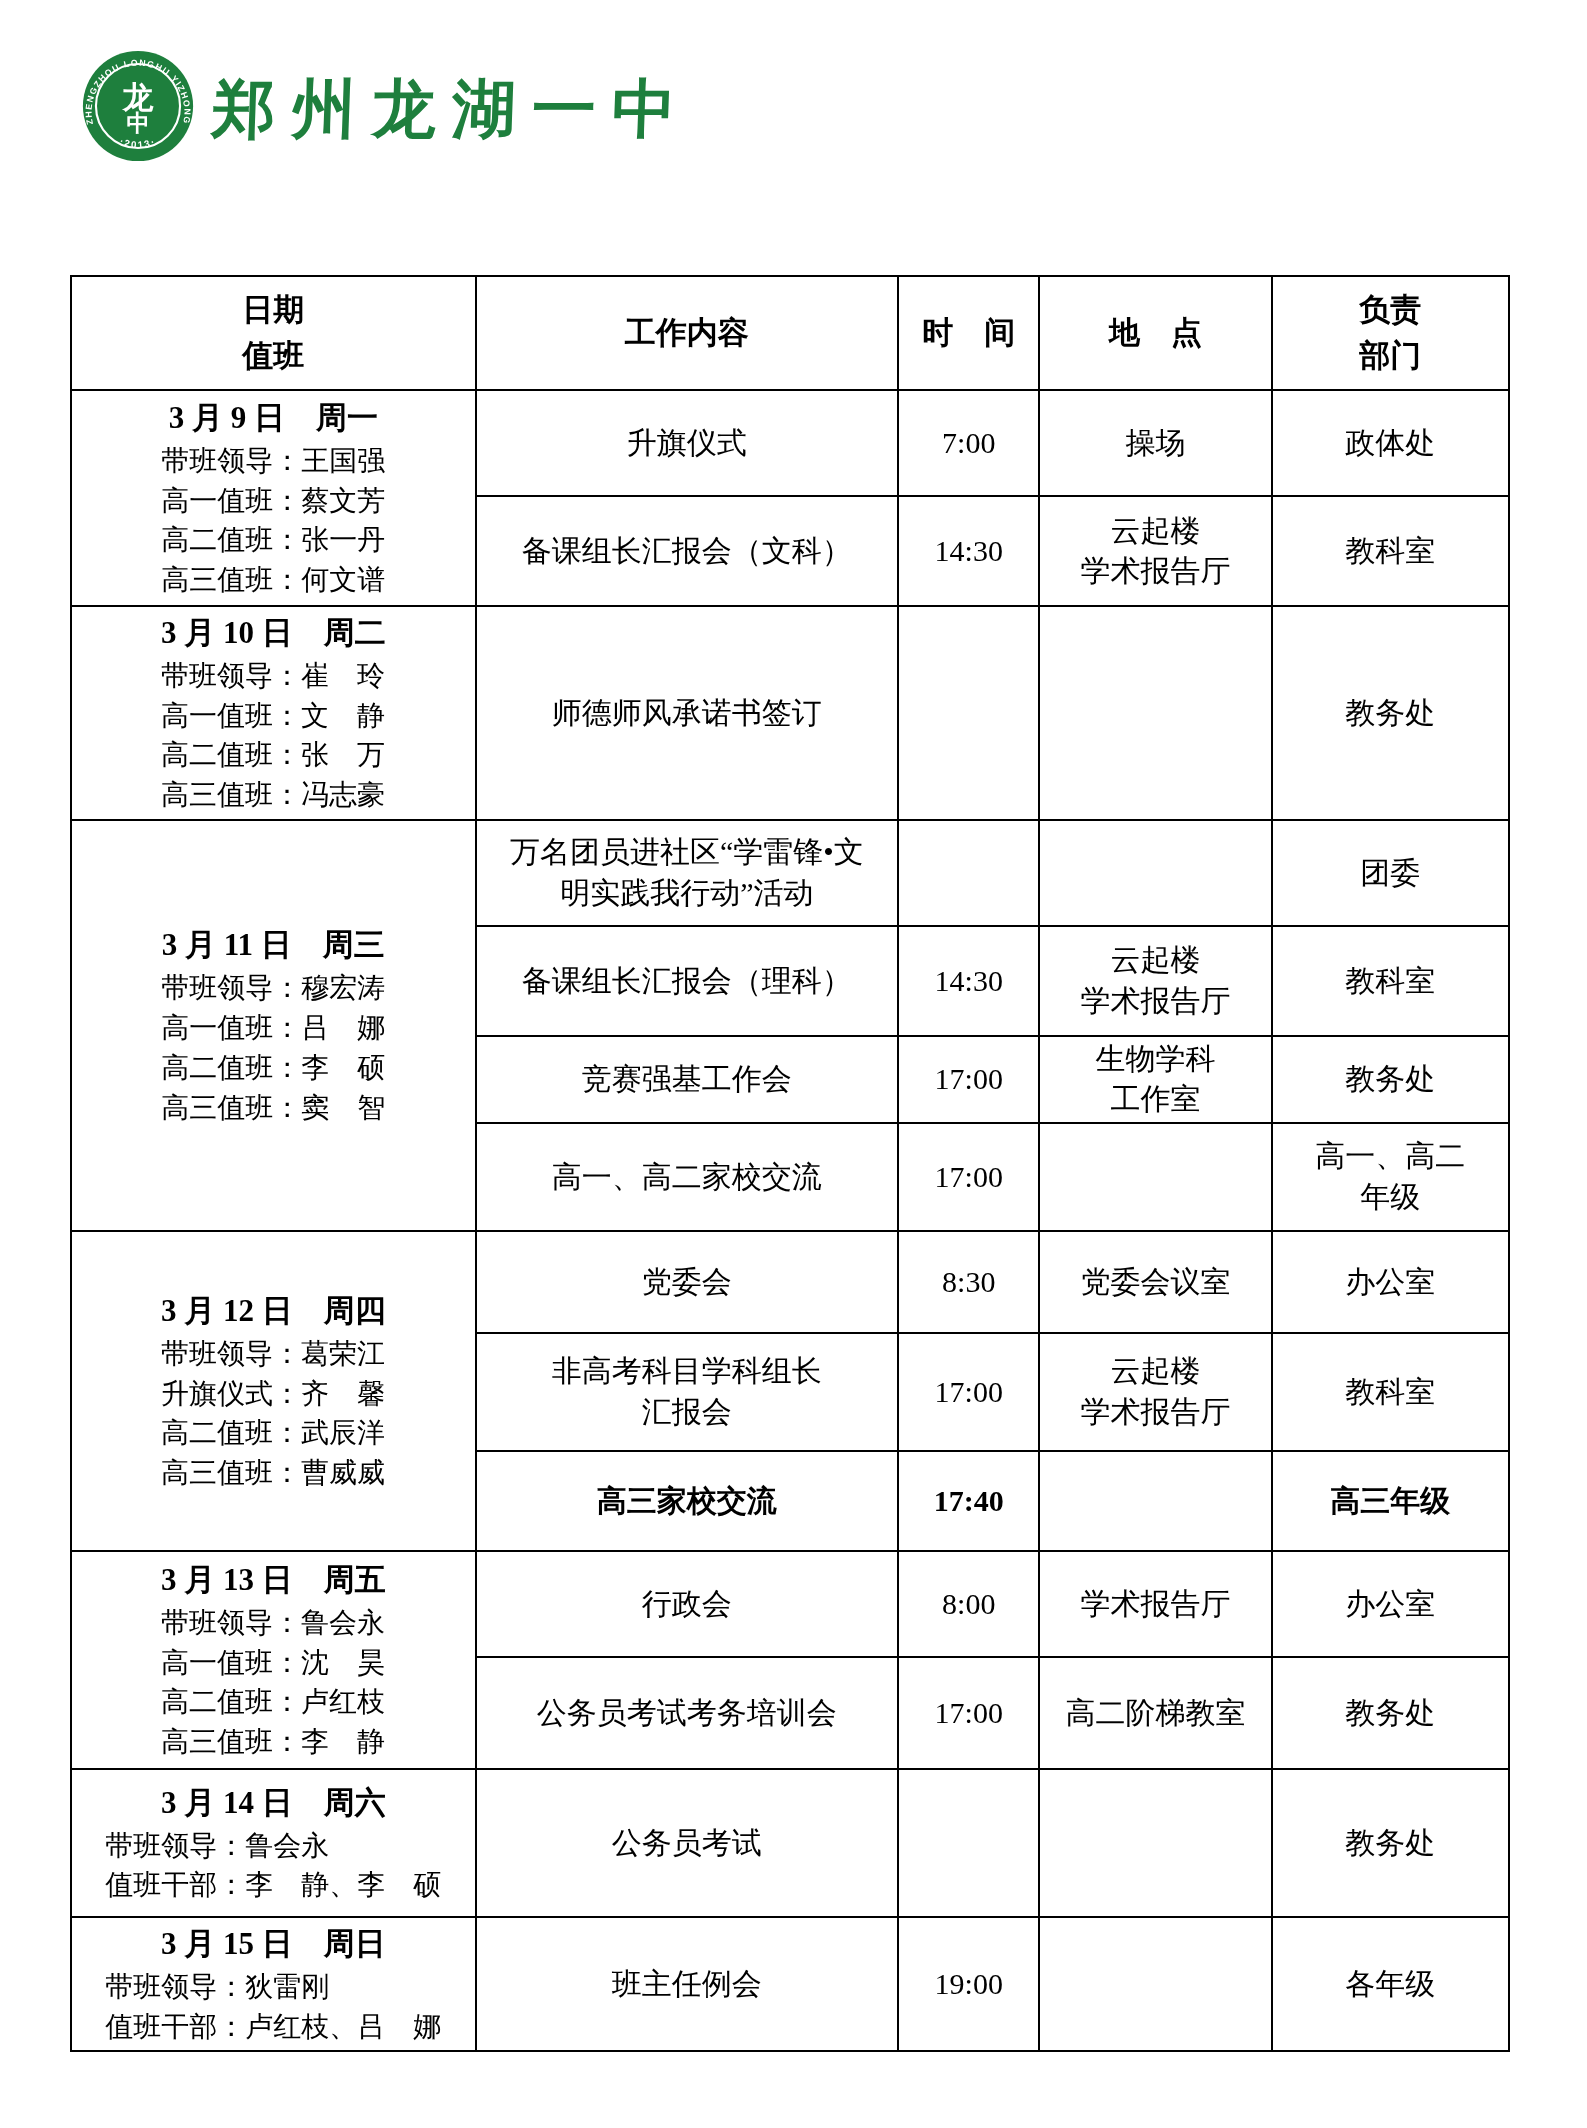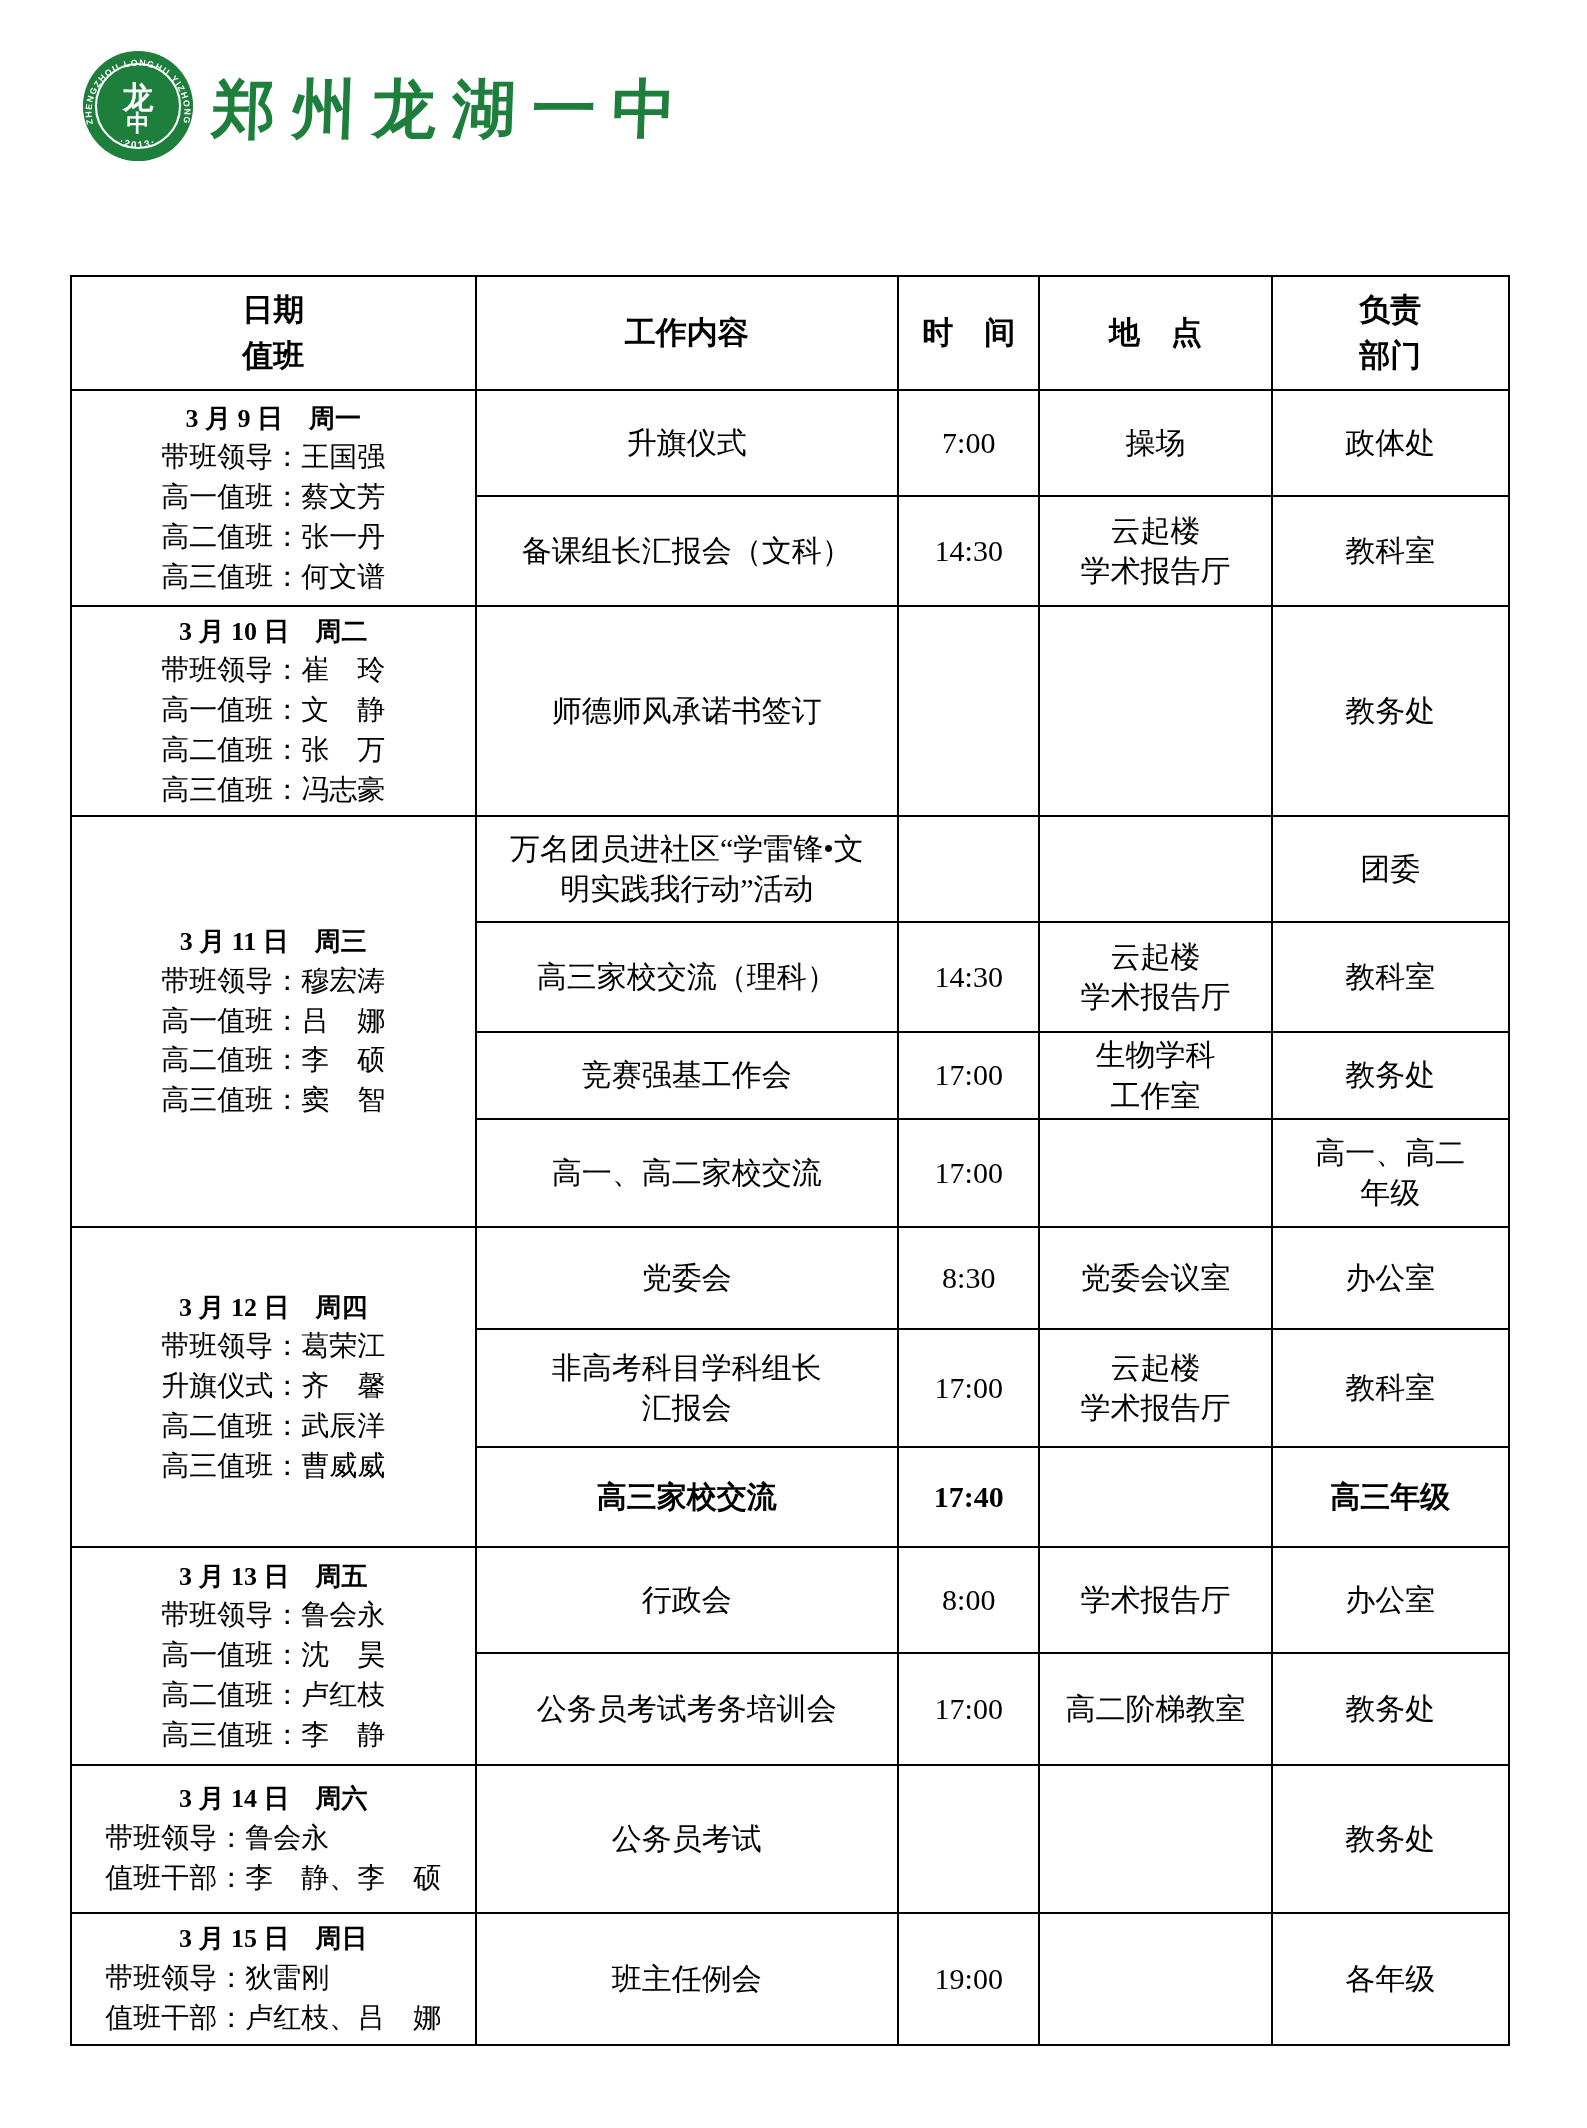--- a/index.html
+++ b/index.html
@@ -54,21 +54,21 @@
   .col-dept{width:237px;}
   td.date-cell{padding:4px 8px;}
   .duty-block{
     display:inline-block;
     text-align:left;
     vertical-align:middle;
   }
   .date-line{
     text-align:center;
     font-weight:bold;
-    font-size:26px;
+    font-size:31px;
     line-height:1.45;
     white-space:nowrap;
   }
   .duty-line{
     font-size:28px;
     line-height:1.42;
     white-space:nowrap;
   }
 </style>
 </head>
@@ -137,21 +137,21 @@
         </tr>
         <tr style="height: 106px;">
           <td rowspan="4" class="date-cell"><div class="duty-block"><div class="date-line">3 月 11 日　周三</div><div class="duty-line">带班领导：穆宏涛</div><div class="duty-line">高一值班：吕　娜</div><div class="duty-line">高二值班：李　硕</div><div class="duty-line">高三值班：窦　智</div></div></td>
           <td class="work-content-cell">万名团员进社区“学雷锋•文
 明实践我行动”活动</td>
           <td class="time-cell"></td>
           <td class="place-cell"></td>
           <td class="dept-cell">团委</td>
         </tr>
         <tr style="height: 110px;">
-          <td class="work-content-cell">高三家校交流（理科）</td>
+          <td class="work-content-cell">备课组长汇报会（理科）</td>
           <td class="time-cell">14:30</td>
           <td class="place-cell">云起楼
 学术报告厅</td>
           <td class="dept-cell">教科室</td>
         </tr>
         <tr style="height: 76px;">
           <td class="work-content-cell">竞赛强基工作会</td>
           <td class="time-cell">17:00</td>
           <td class="place-cell">生物学科
 工作室</td>

